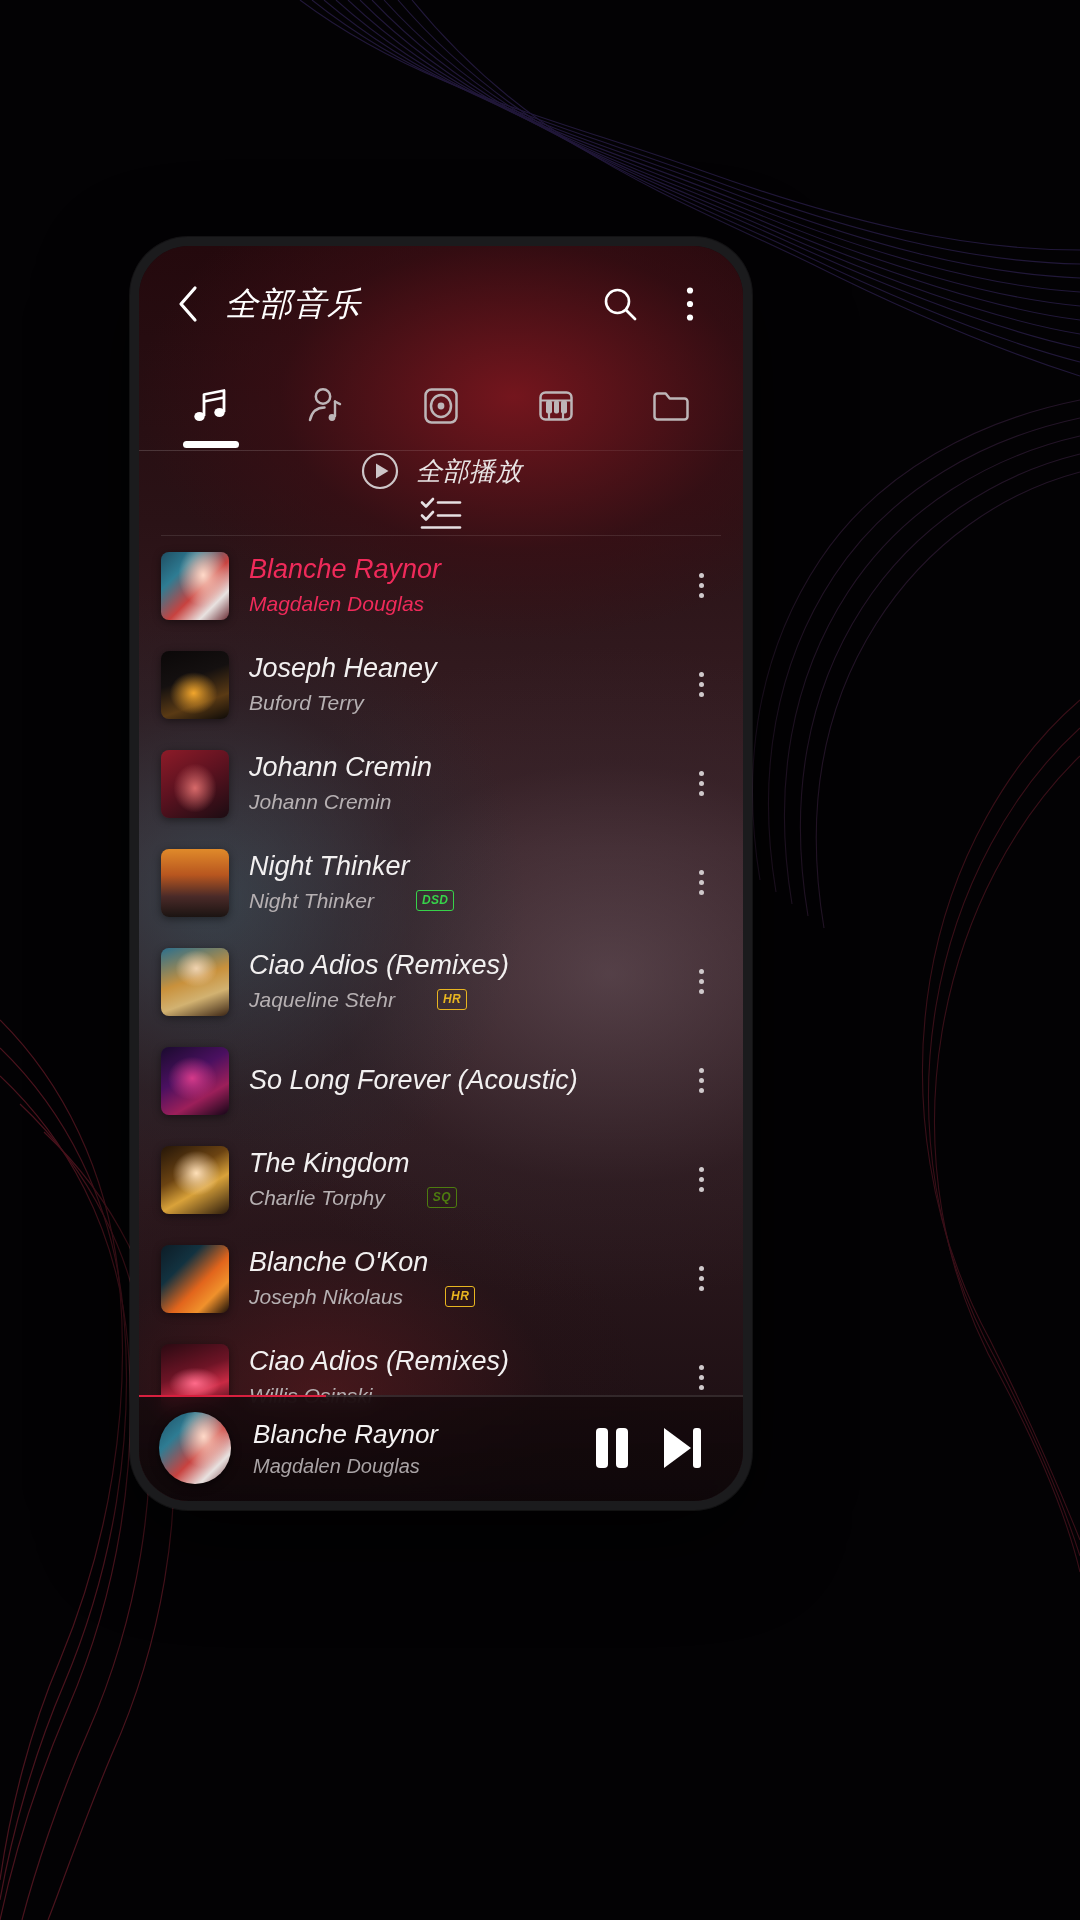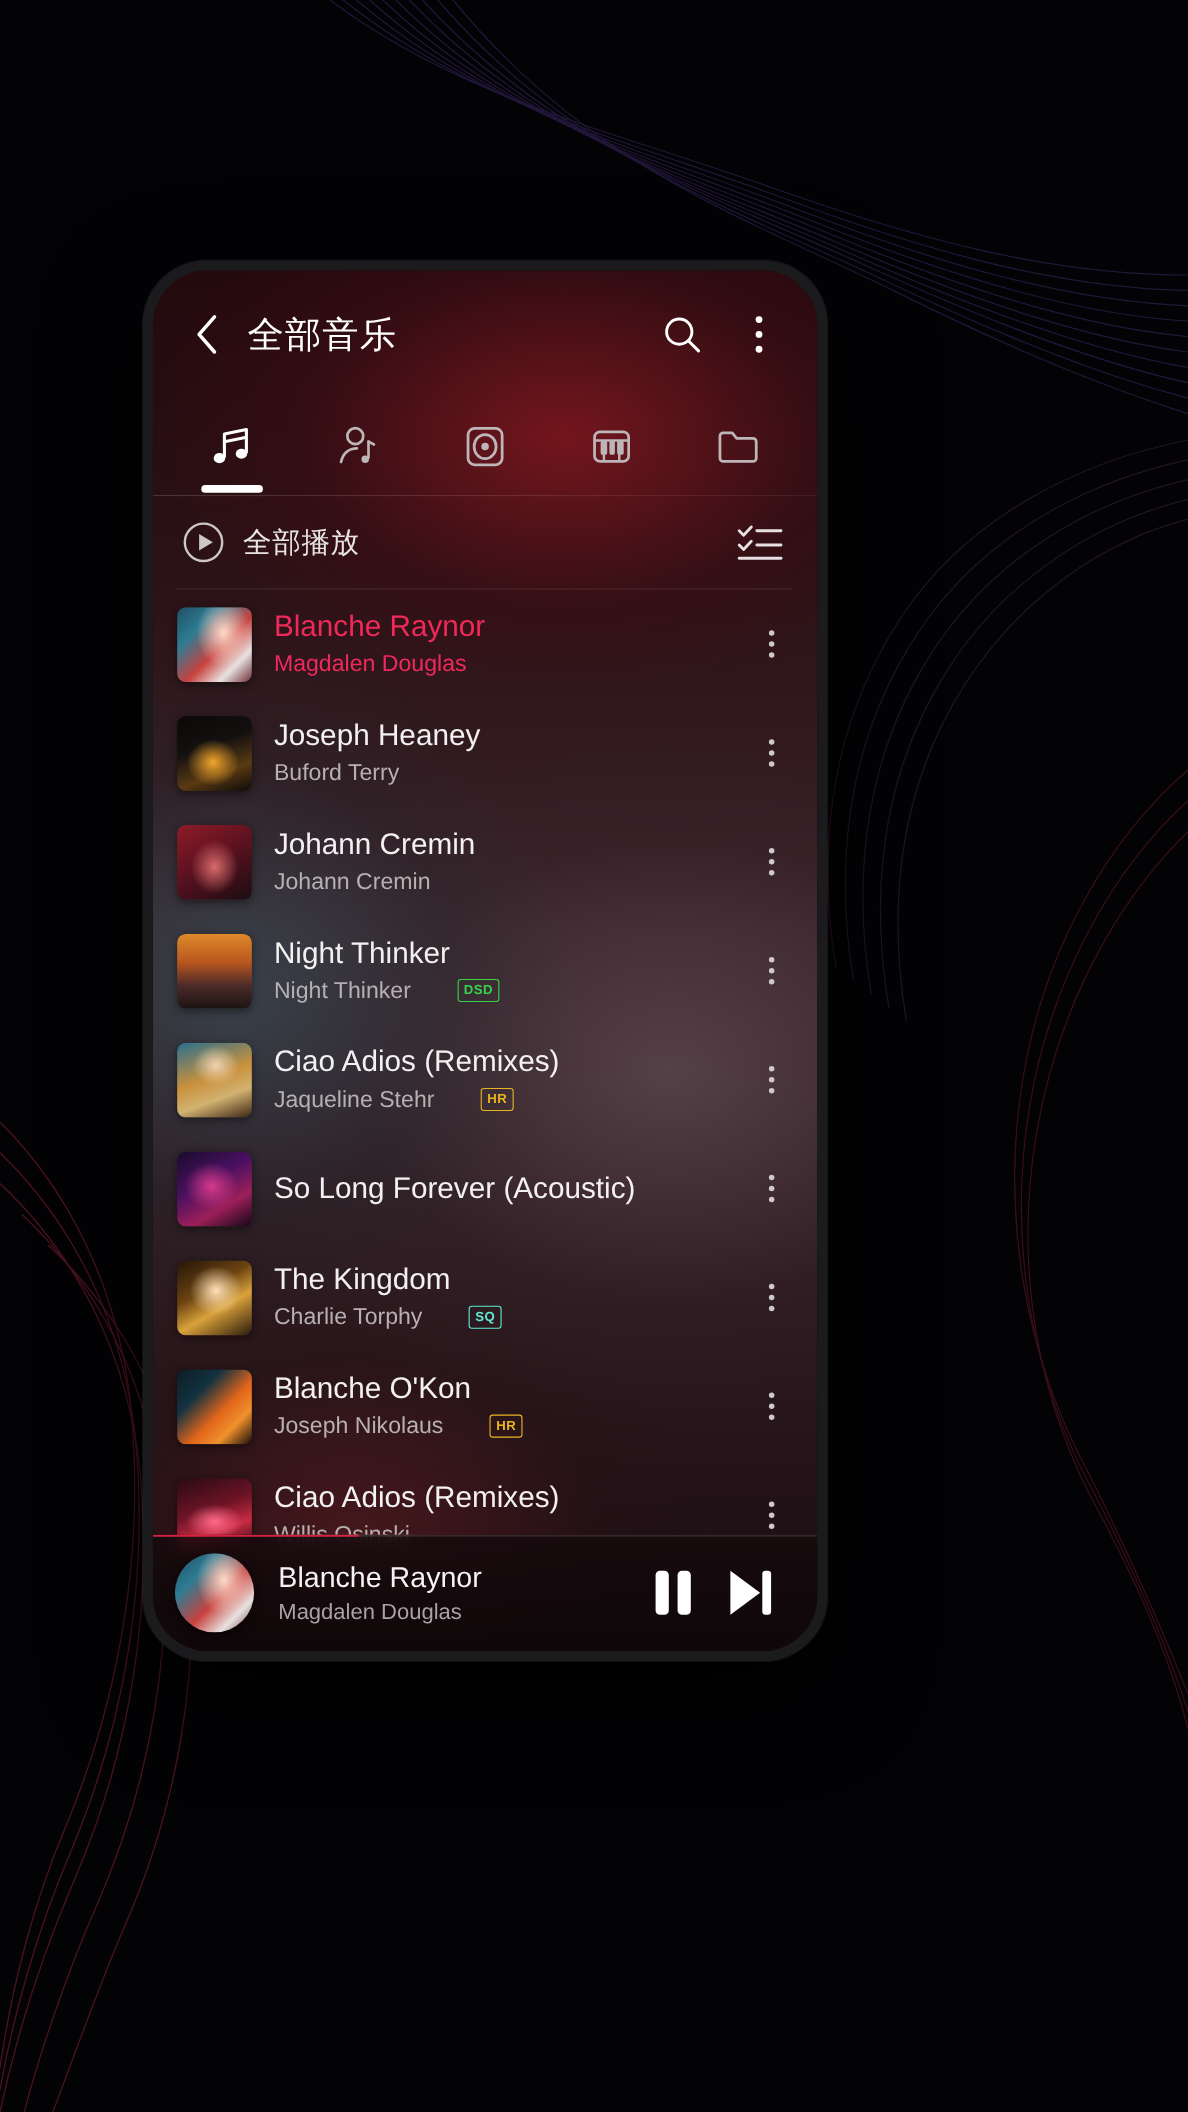--- a/index.html
+++ b/index.html
@@ -2,21 +2,21 @@
 <html><head>
 <meta charset="utf-8">
 <style>
   * { box-sizing: border-box; margin: 0; padding: 0; }
   html, body {
     width: 1080px; height: 1920px;
     background: #000;
     font-family: "Liberation Sans", sans-serif;
     overflow: hidden;
   }
-  #root { position: relative; width: 1080px; height: 1920px; background:#030204; overflow:hidden; }
+  #root { position: relative; width: 1080px; height: 1920px; background:#030204; overflow:hidden;font-style:italic; }
 
   
   .bg-waves { position:absolute; inset:0; pointer-events:none; }
 
   
   .phone {
     position: absolute;
     left: 130px; top: 237px;
     width: 622px; height: 1273px;
     border-radius: 58px;
@@ -77,20 +77,21 @@
     position:relative; z-index:2; height:1px;
     background:linear-gradient(90deg, rgba(255,255,255,0.16), rgba(255,255,255,0.06));
     margin: 0 0 0 0;
   }
 
   
   .playall{
     position:relative; z-index:2;
     height:84px; display:flex; align-items:center;
     padding: 0 26px 0 26px;
+    flex-direction: column;
   }
   .playall-left{ display:flex; align-items:center; gap:16px; }
   .playall-label{ color:#e8e4e4; font-size:26px; letter-spacing:.5px; }
   .playall-spacer{ flex:1; }
   .hair{
     position:relative; z-index:2; height:1px;
     background:rgba(255,255,255,0.10);
     margin:0 22px;
   }
 
@@ -120,21 +121,21 @@
   .row.playing .song-sub{ color:#ef2a5a; }
   .badge{
     font-size:12px; line-height:1;
     padding:3px 5px 4px; border-radius:3px;
     border:1.6px solid currentColor; letter-spacing:.4px;
     font-weight:700;
     margin-left:31px;
   }
   .b-DSD{ color:#37d24a; }
   .b-HR { color:#e8b520; }
-  .b-SQ { color:#5eead4; }
+  .b-SQ { color:#4d7c0f; }
   .kebab{
     width:44px; height:70px; flex:none;
     display:flex; flex-direction:column; align-items:center; justify-content:center; gap:5px;
   }
   .kebab b{ width:5px; height:5px; border-radius:50%; background:#cfc9cb; display:block; }
 
   
   .nowbar{
     position:absolute; left:0; right:0; bottom:0; z-index:3;
     height: 106px;

